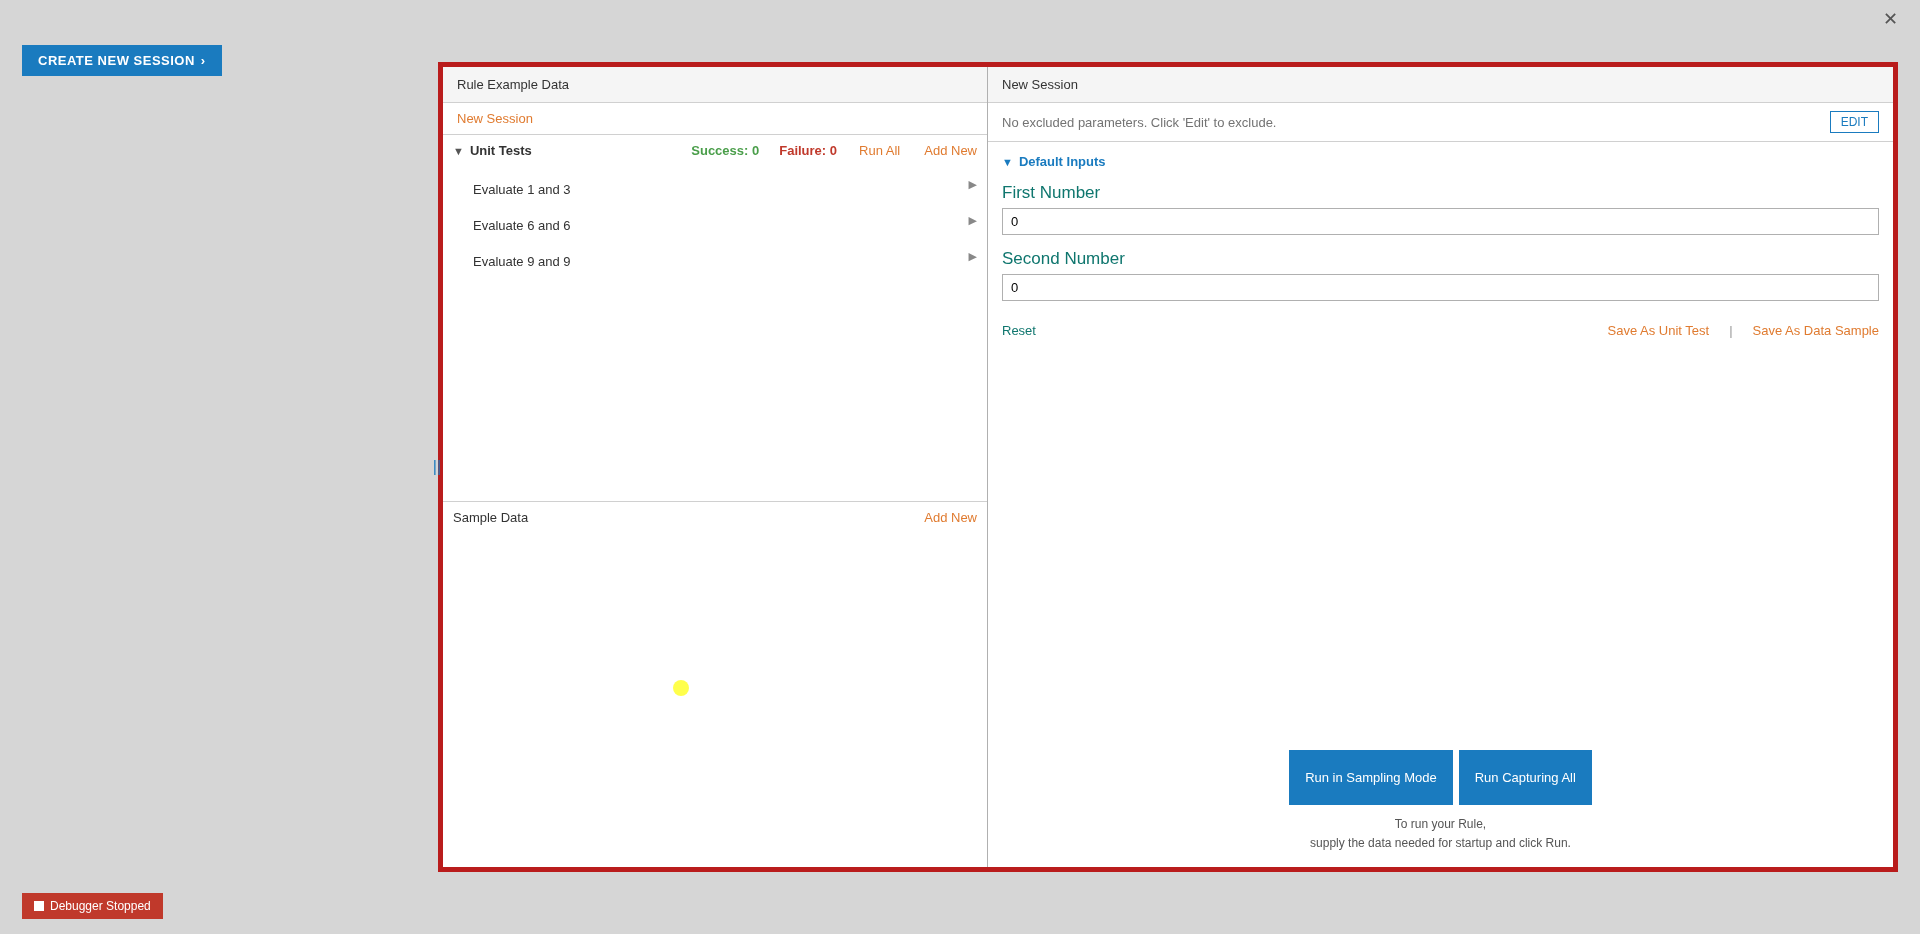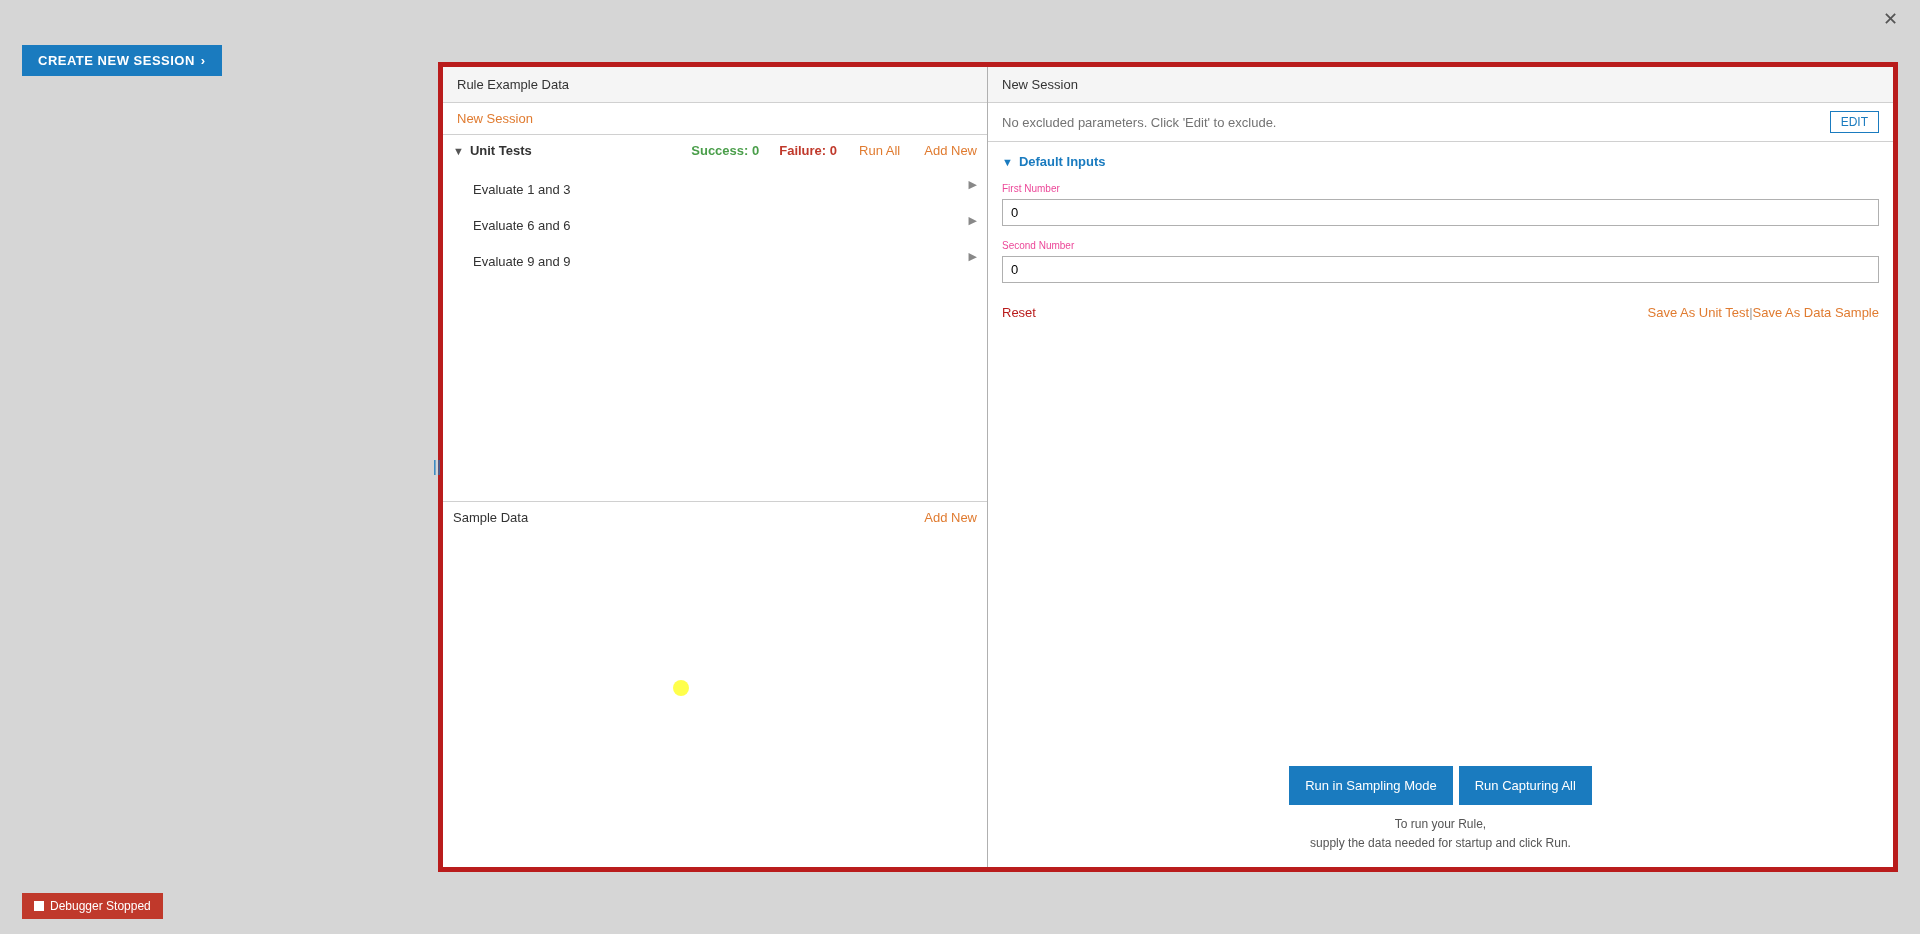--- a/index.html
+++ b/index.html
@@ -220,51 +220,51 @@
       font-weight: bold;
       color: #1a7bbf;
     }
 
     .collapse-arrow {
       color: #1a7bbf;
       font-size: 11px;
     }
 
     .field-label {
-      font-size: 10px;
-      color: #ec4899;
+      font-size: 17px;
+      color: #0f766e;
       margin-bottom: 5px;
     }
 
     .field-input {
       width: 100%;
       border: 1px solid #b0b0b0;
       padding: 5px 8px;
       font-size: 13px;
       margin-bottom: 14px;
       outline: none;
     }
 
     .actions-row {
       display: flex;
       align-items: center;
       justify-content: space-between;
       margin-top: 8px;
     }
 
     .reset-link {
-      color: #b91c1c;
+      color: #0f766e;
       cursor: pointer;
       font-size: 13px;
     }
 
     .save-links {
       display: flex;
       align-items: center;
-      gap: 0;
+      gap: 20px;
     }
 
     .save-link {
       color: #e07b30;
       cursor: pointer;
       font-size: 13px;
     }
 
     .separator {
       color: #999;
@@ -282,21 +282,21 @@
 
     .run-buttons {
       display: flex;
       gap: 6px;
     }
 
     .run-sampling-btn {
       background: #1a7bbf;
       color: white;
       border: none;
-      padding: 12px 16px;
+      padding: 20px 16px;
       font-size: 13px;
       cursor: pointer;
     }
 
     .run-capturing-btn {
       background: #1a7bbf;
       color: white;
       border: none;
       padding: 8px 16px;
       font-size: 13px;

